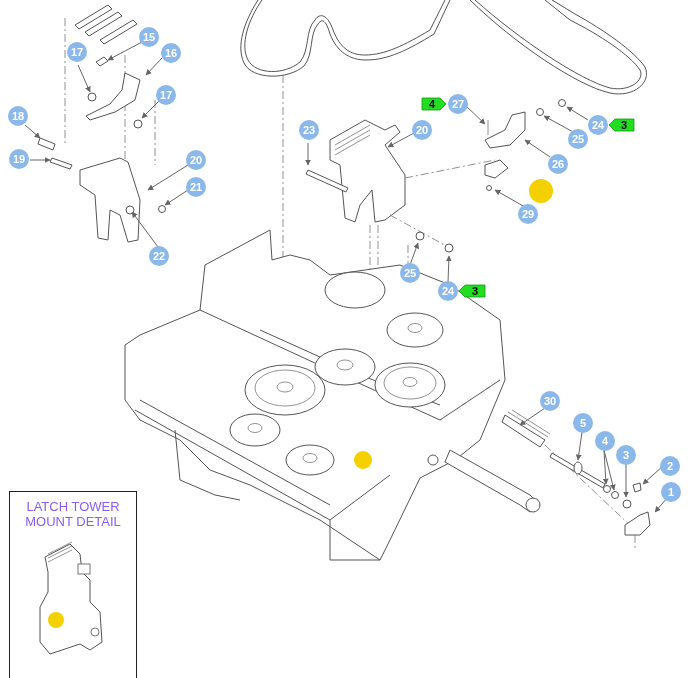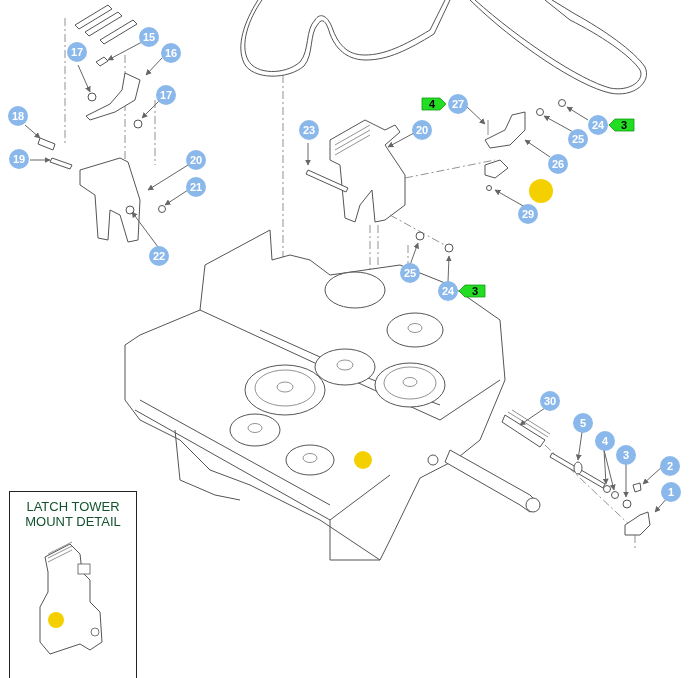--- a/index.html
+++ b/index.html
@@ -10,21 +10,21 @@
     .dash { stroke: #777; stroke-width: 0.8; fill: none; stroke-dasharray: 8 3 2 3; }
     .part { stroke: #555; stroke-width: 1; fill: #fff; }
     .belt { stroke: #555; stroke-width: 1; fill: none; }
     .leader { stroke: #666; stroke-width: 1; fill: none; marker-end: url(#arrow); }
     .callout-circle { fill: #8bb8ea; }
     .callout-text { fill: #ffffff; font-size: 11px; font-weight: bold; font-family: "Liberation Sans", sans-serif; text-anchor: middle; dominant-baseline: central; }
     .tag-rect { fill: #22dd22; stroke: #119911; stroke-width: 0.8; }
     .tag-text { fill: #000; font-size: 11px; font-weight: bold; font-family: "Liberation Sans", sans-serif; text-anchor: middle; dominant-baseline: central; }
     .hotspot { fill: #f5d000; cursor: pointer; }
     #detail-box { position: absolute; left: 9px; top: 491px; width: 128px; height: 190px; border: 1.5px solid #222; border-bottom: none; box-sizing: border-box; background: #fff; }
-    #detail-title { position: absolute; left: 0; top: 7px; width: 100%; text-align: center; font-size: 13px; line-height: 15px; color: #14532d; font-family: "Liberation Sans", sans-serif; }
+    #detail-title { position: absolute; left: 0; top: 7px; width: 100%; text-align: center; font-size: 13px; line-height: 15px; color: #8b5cf6; font-family: "Liberation Sans", sans-serif; }
   </style>
 </head>
 <body>
 
 <svg id="diagram" viewBox="0 0 700 678" xmlns="http://www.w3.org/2000/svg">
   <defs>
     <marker id="arrow" viewBox="0 0 10 10" refX="9" refY="5" markerWidth="6" markerHeight="6" orient="auto-start-reverse">
       <path d="M0,0 L10,5 L0,10 z" fill="#666"></path>
     </marker>
   </defs>

